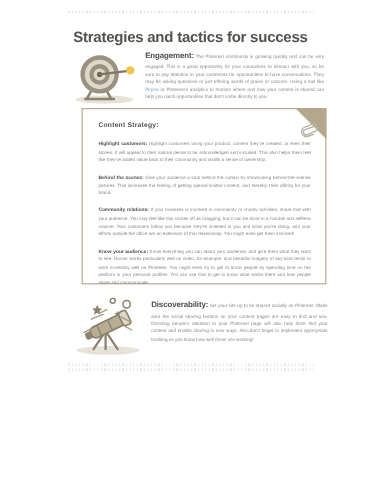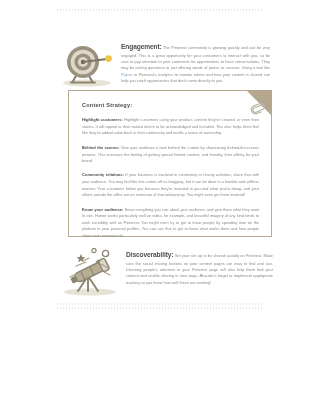--- a/index.html
+++ b/index.html
@@ -152,20 +152,21 @@
   }
   .card-para:last-child { margin-bottom: 0; }
 </style>
 </head>
 <body>
 
 <div class="page">
 
   <div class="dotted-rule rule-top"></div>
 
+  <div class="page-title">Strategies and tactics for success</div>
 
   <div class="section sec-engagement">
     <div class="icon-wrap icon-engagement">
       <svg width="62" height="44" viewBox="0 0 62 44">
         <ellipse cx="30" cy="39" rx="24" ry="3.4" fill="#e6e2d7"></ellipse>
         <path d="M20 30 L15 39 M31 30 L36 39" stroke="#8d846f" stroke-width="2.1" fill="none"></path>
         <rect x="13" y="37.5" width="26" height="2" rx="1" fill="#8d846f"></rect>
         <ellipse cx="26" cy="18" rx="16" ry="16" fill="#9b9180"></ellipse>
         <ellipse cx="26" cy="18" rx="12.3" ry="12.3" fill="#ded8c8"></ellipse>
         <ellipse cx="26" cy="18" rx="8.6" ry="8.6" fill="#9b9180"></ellipse>

